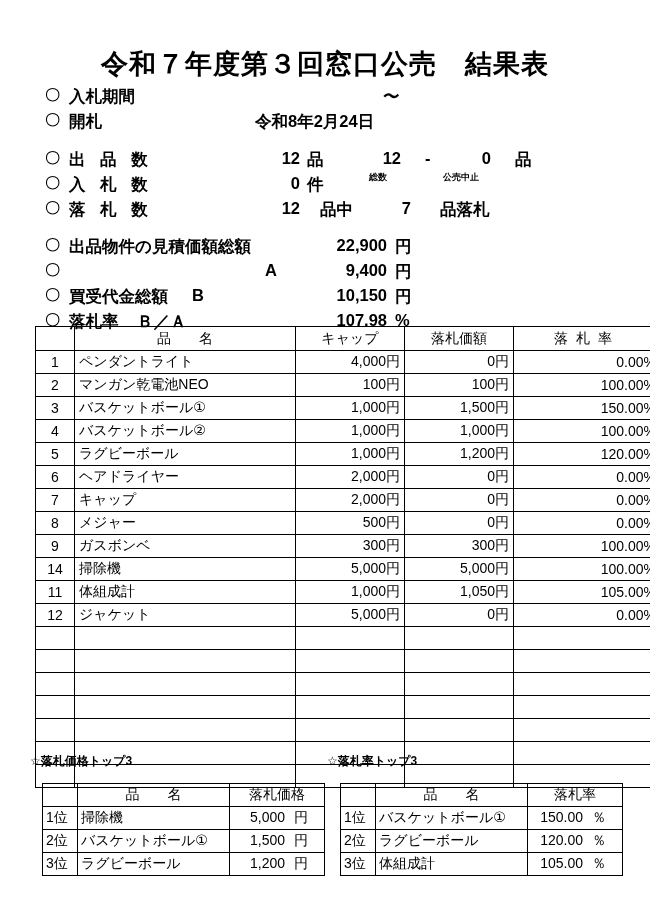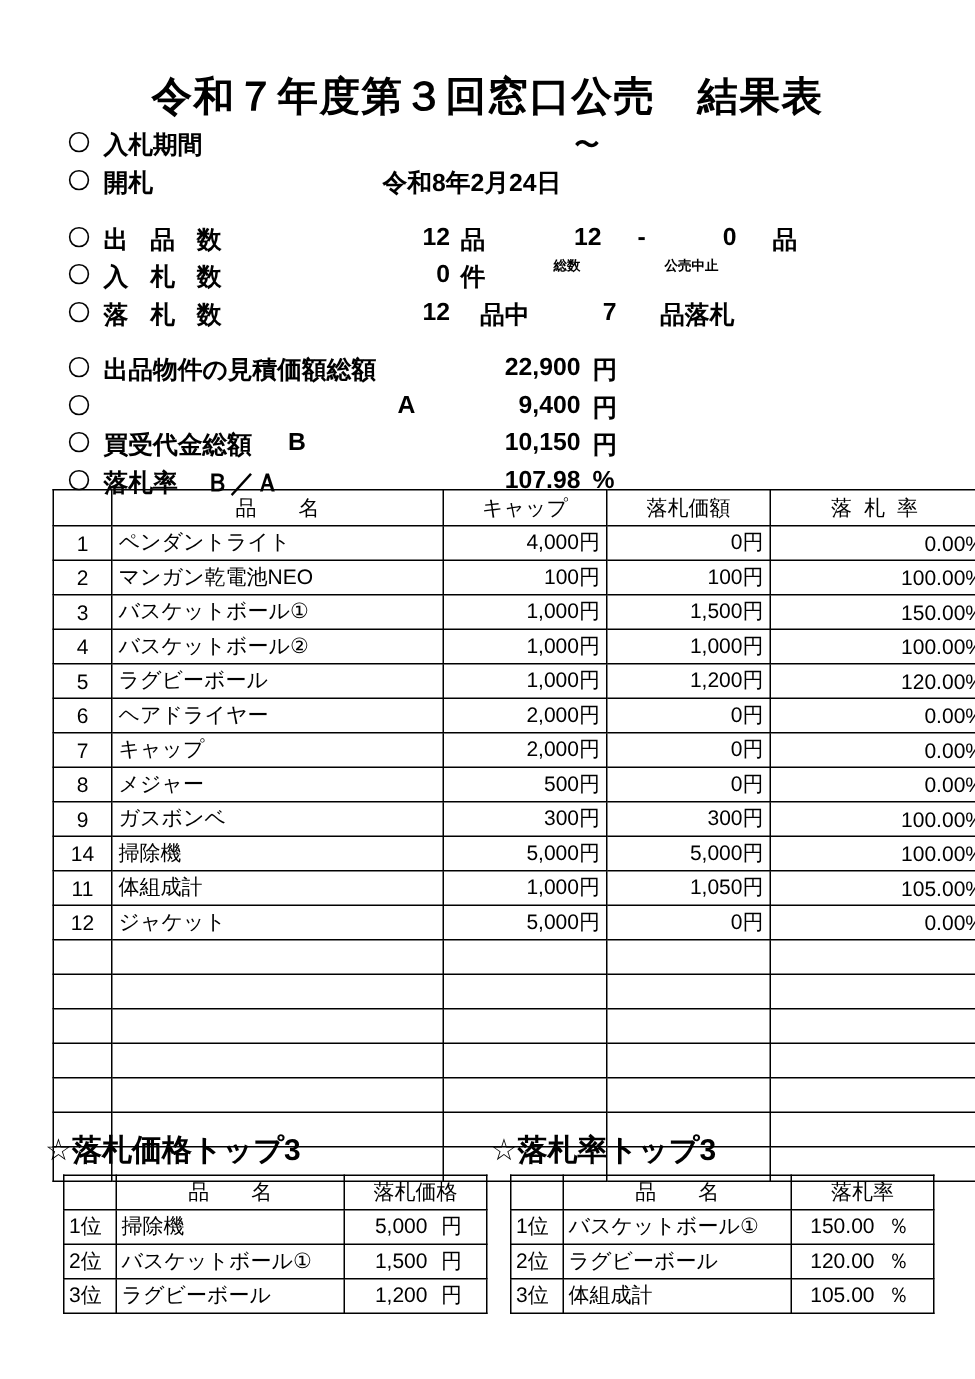--- a/index.html
+++ b/index.html
@@ -96,21 +96,21 @@
   .c-no    { width: 30px;  text-align: center; }
   .c-name  { width: 212px; text-align: left; }
   .c-est   { width: 100px; text-align: right; }
   .c-win   { width: 100px; text-align: right; margin-top: 41px; }
   .c-rate  { width: 138px; text-align: right; }
   .hdr-sp { letter-spacing: 8px; padding-left: 8px; }
 
   
   .rank-title {
     position: absolute;
-    font-size: 20px;
+    font-size: 12px;
     font-weight: bold;
   }
   .rank-table {
     position: absolute;
     border-collapse: collapse;
     table-layout: fixed;
     font-size: 14px;
   }
   .rank-table td, .rank-table th {
     border: 1px solid #000000;

